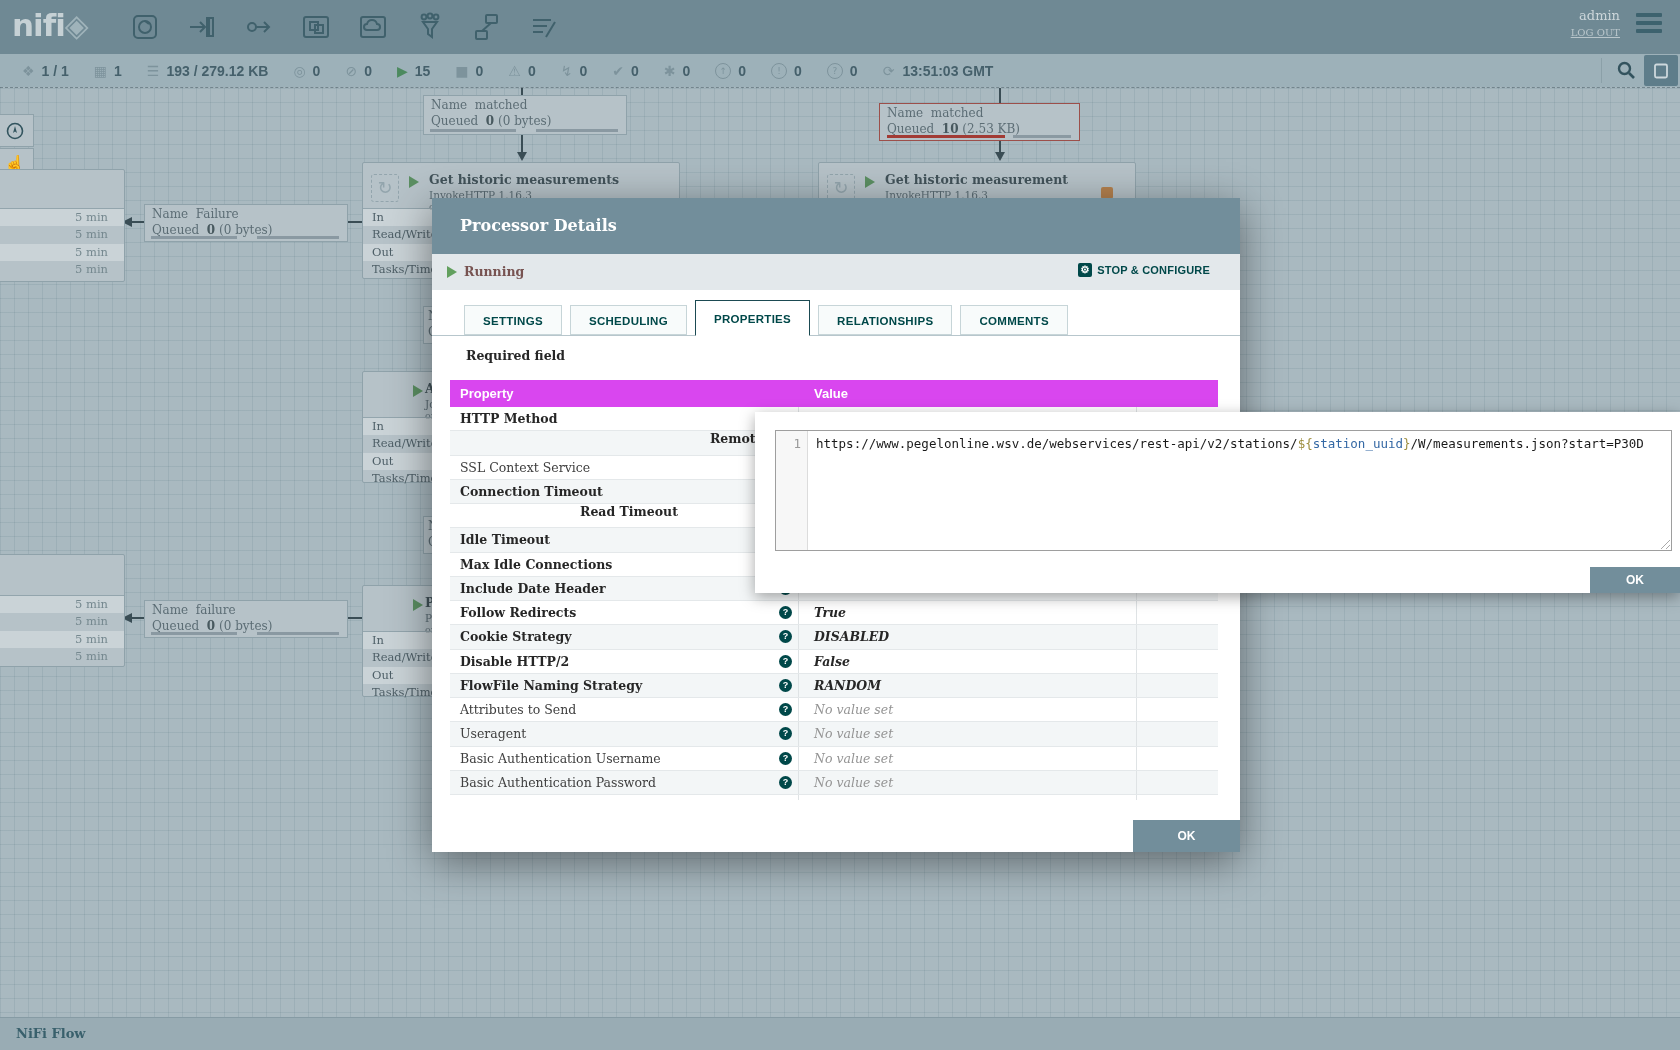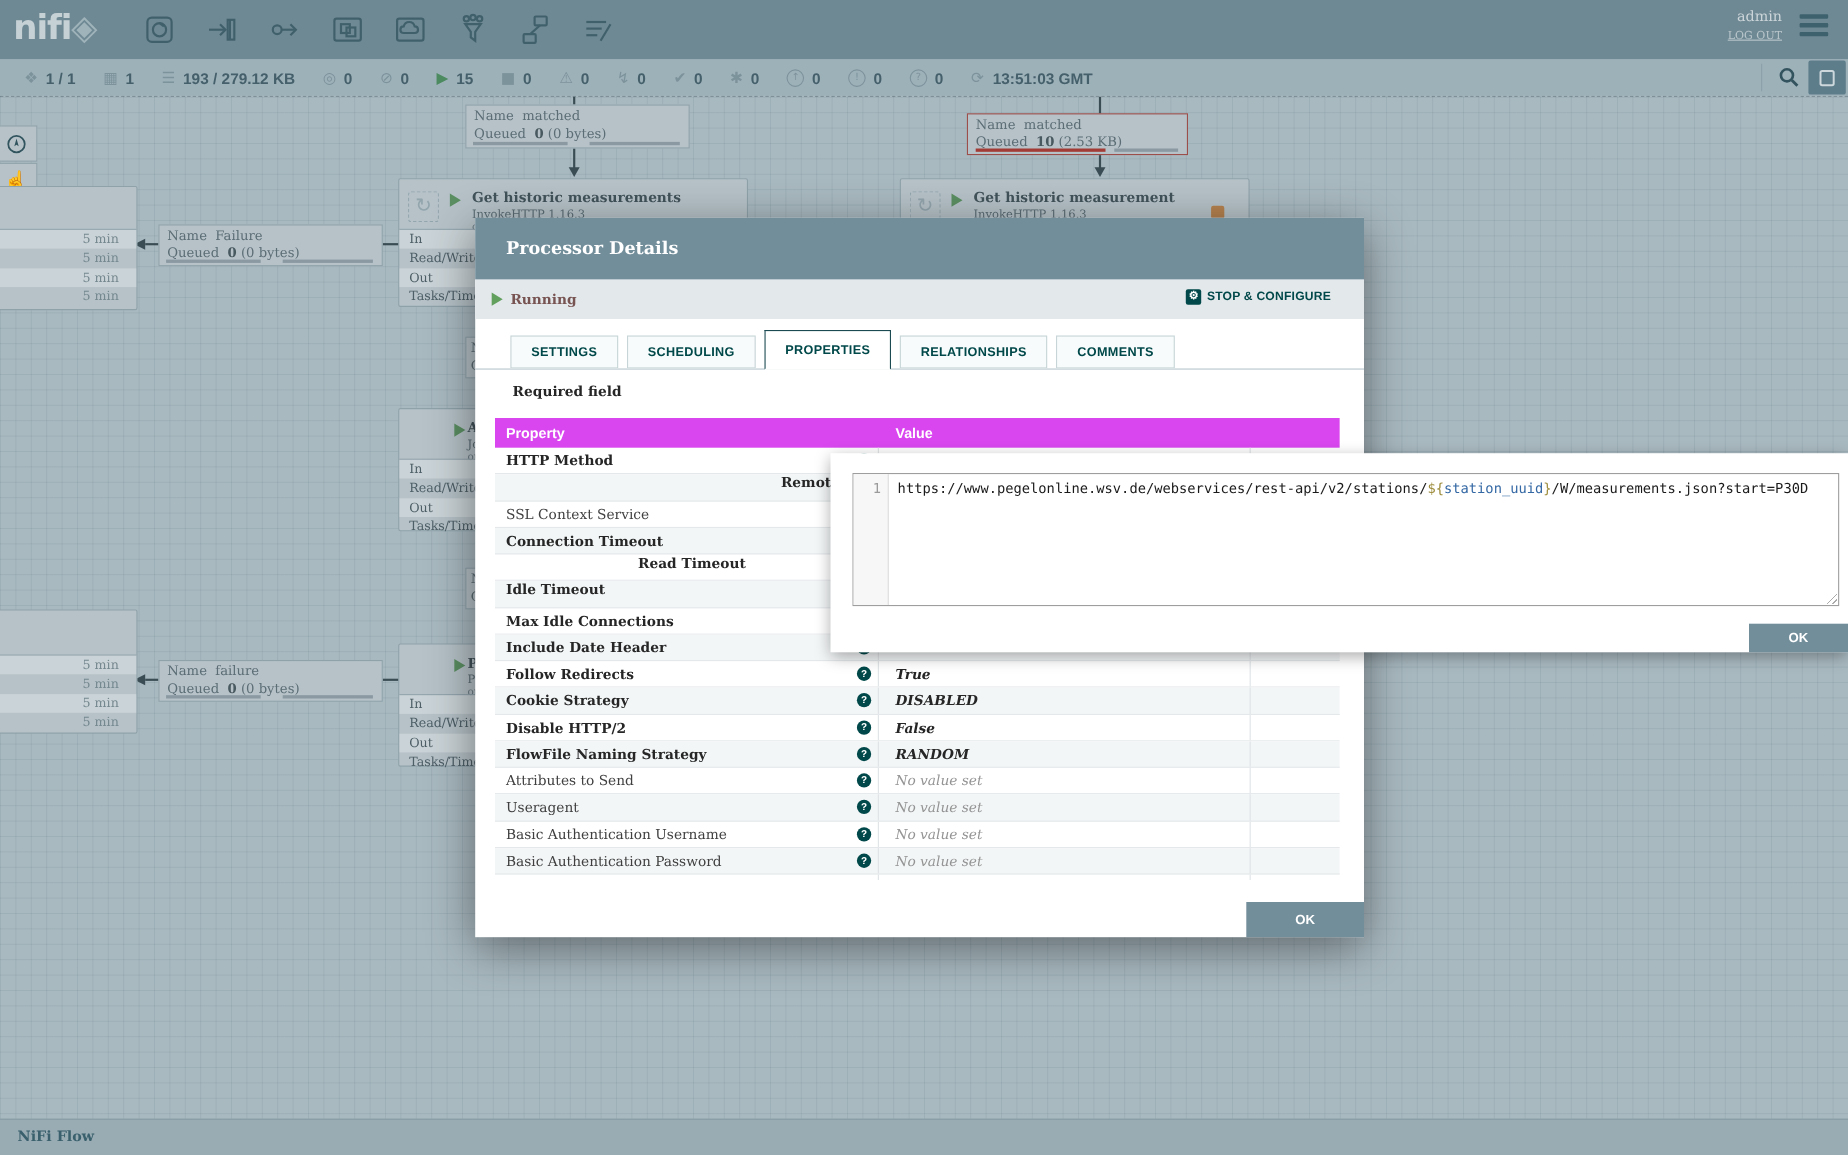--- a/index.html
+++ b/index.html
@@ -479,21 +479,21 @@
             <div class="col-name" style="display: flex; align-items: center; height: 100%; flex-direction: column;">
               <span class="pname req">Read Timeout</span>
               <span class="phelp">?</span>
             </div>
             <div class="col-value">
               <span class="pvalue"></span>
             </div>
             <div class="col-extra"></div>
           </div>
           <div class="prop-row">
-            <div class="col-name" style="display: flex; height: 100%;">
+            <div class="col-name" style="display: flex; align-items: center; height: 100%;">
               <span class="pname req">Idle Timeout</span>
               <span class="phelp">?</span>
             </div>
             <div class="col-value">
               <span class="pvalue"></span>
             </div>
             <div class="col-extra"></div>
           </div>
           <div class="prop-row">
             <div class="col-name" style="display: flex; align-items: center; height: 100%;">

